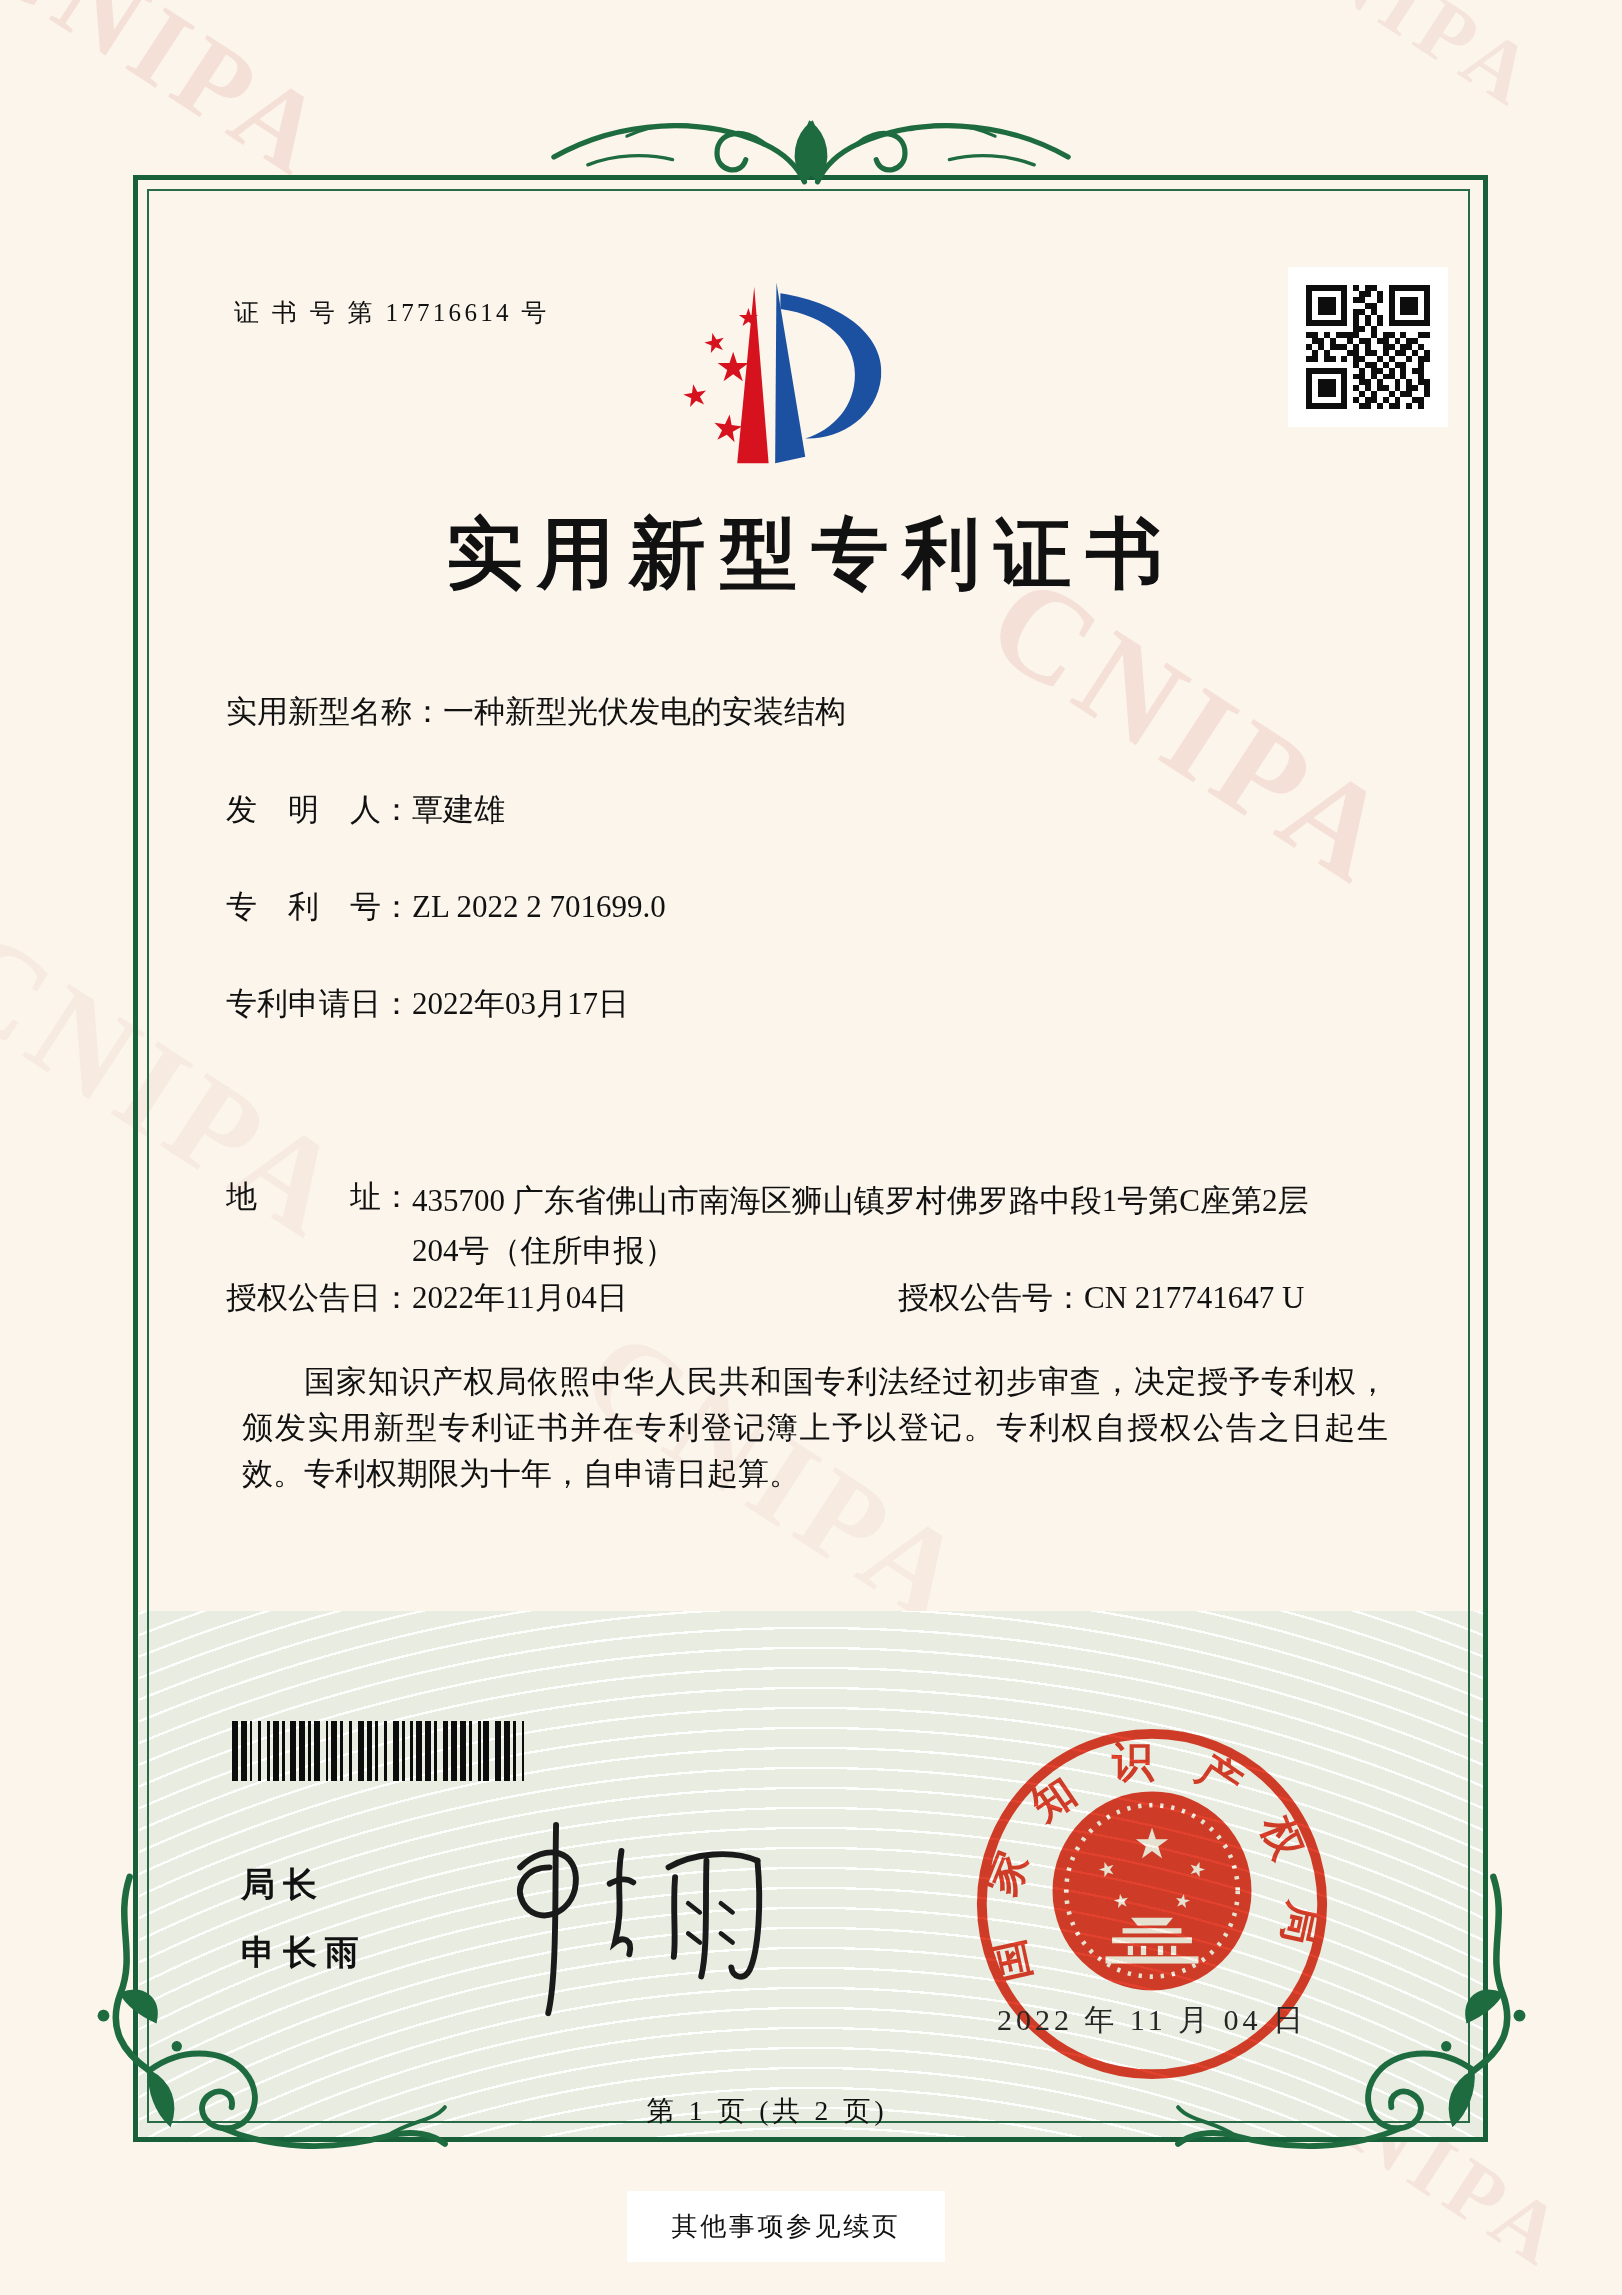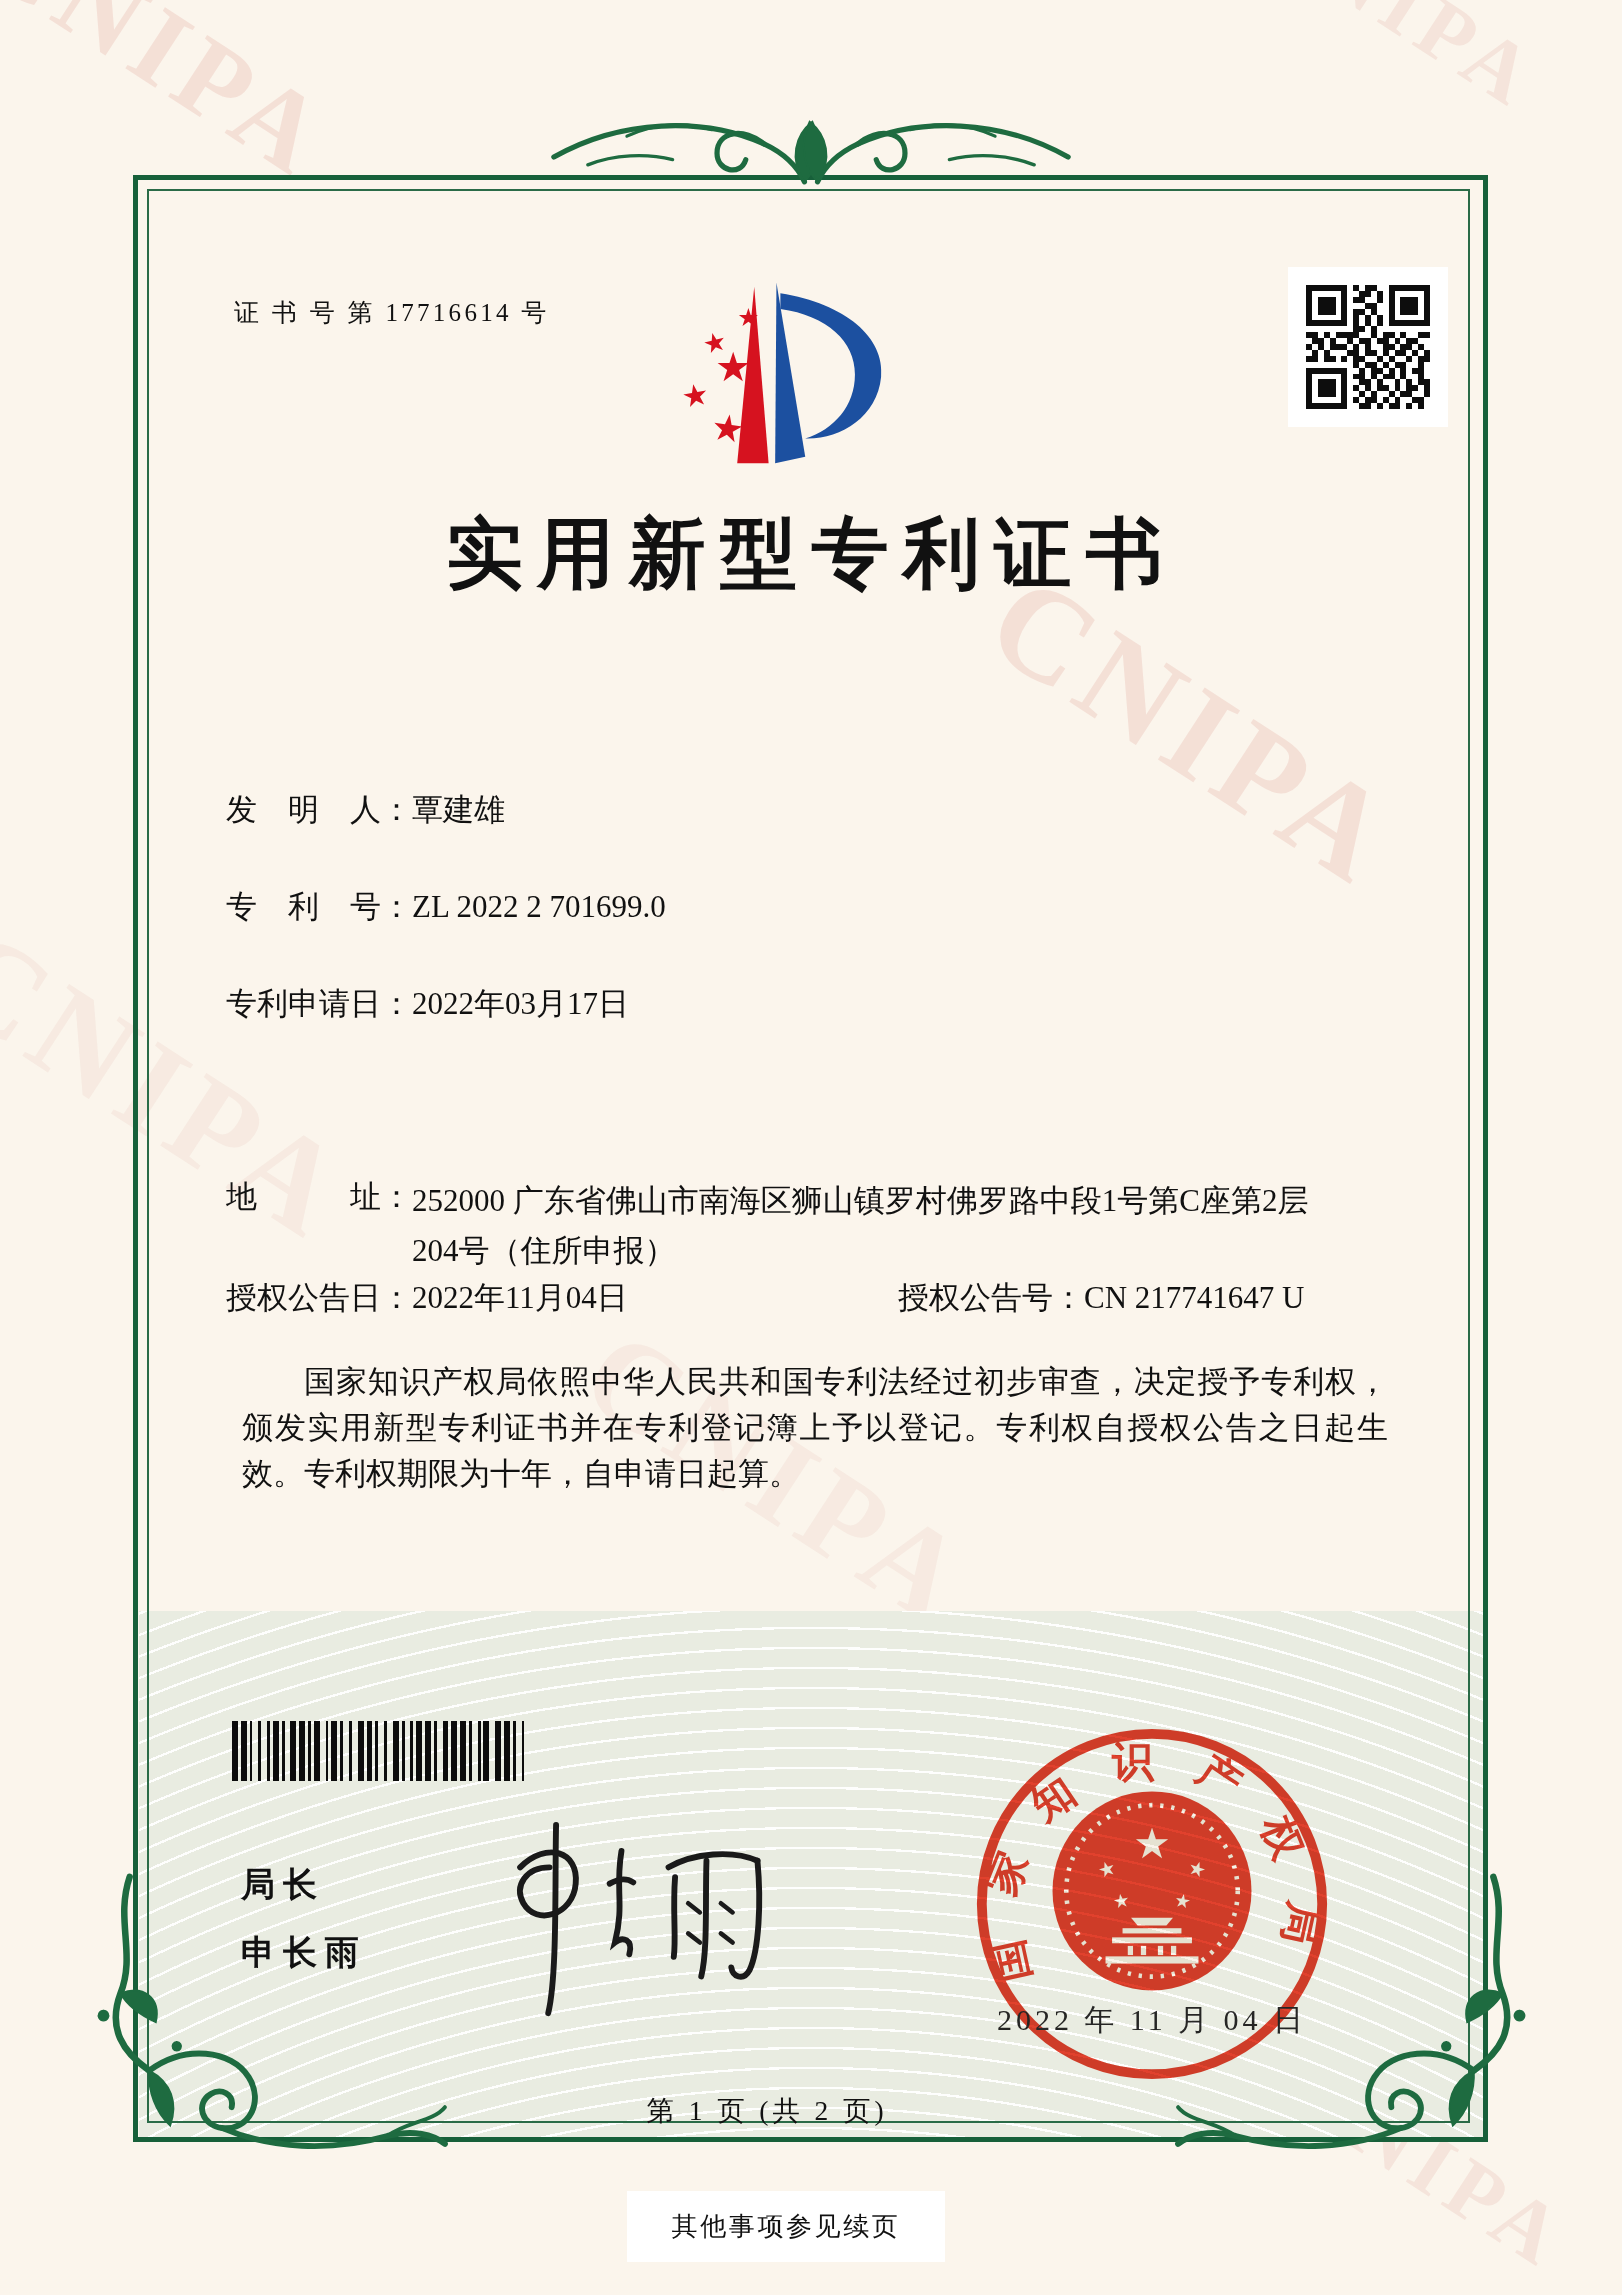--- a/index.html
+++ b/index.html
@@ -571,31 +571,34 @@
         <i></i>
         <i class="b"></i>
         <i></i>
         <i class="b"></i>
         <i></i>
       </div>
   </div>
 
   <div class="title">实用新型专利证书</div>
 
+  <div class="row" style="top:691px">
+    <span class="lab">实用新型名称：</span><span class="val">一种新型光伏发电的安装结构</span>
+  </div>
   <div class="row" style="top:789px">
     <span class="lab">发　明　人：</span><span class="val">覃建雄</span>
   </div>
   <div class="row" style="top:886px">
     <span class="lab">专　利　号：</span><span class="val">ZL 2022 2 701699.0</span>
   </div>
   <div class="row" style="top:983px">
     <span class="lab">专利申请日：</span><span class="val">2022年03月17日</span>
   </div>
   <div class="row addr" style="top:1176px">
-    <span class="lab" style="vertical-align:top">地　　　址：</span><span class="val">252000 广东省佛山市南海区狮山镇罗村佛罗路中段1号第C座第2层204号（住所申报）</span>
+    <span class="lab" style="vertical-align:top">地　　　址：</span><span class="val">435700 广东省佛山市南海区狮山镇罗村佛罗路中段1号第C座第2层204号（住所申报）</span>
   </div>
 
   <div class="row" style="top:1277px">
     <span class="lab">授权公告日：</span><span class="val">2022年11月04日</span>
   </div>
   <div class="grantright" style="top:1277px">
     <span class="lab">授权公告号：</span><span class="val">CN 217741647 U</span>
   </div>
 
   <div class="paras">

